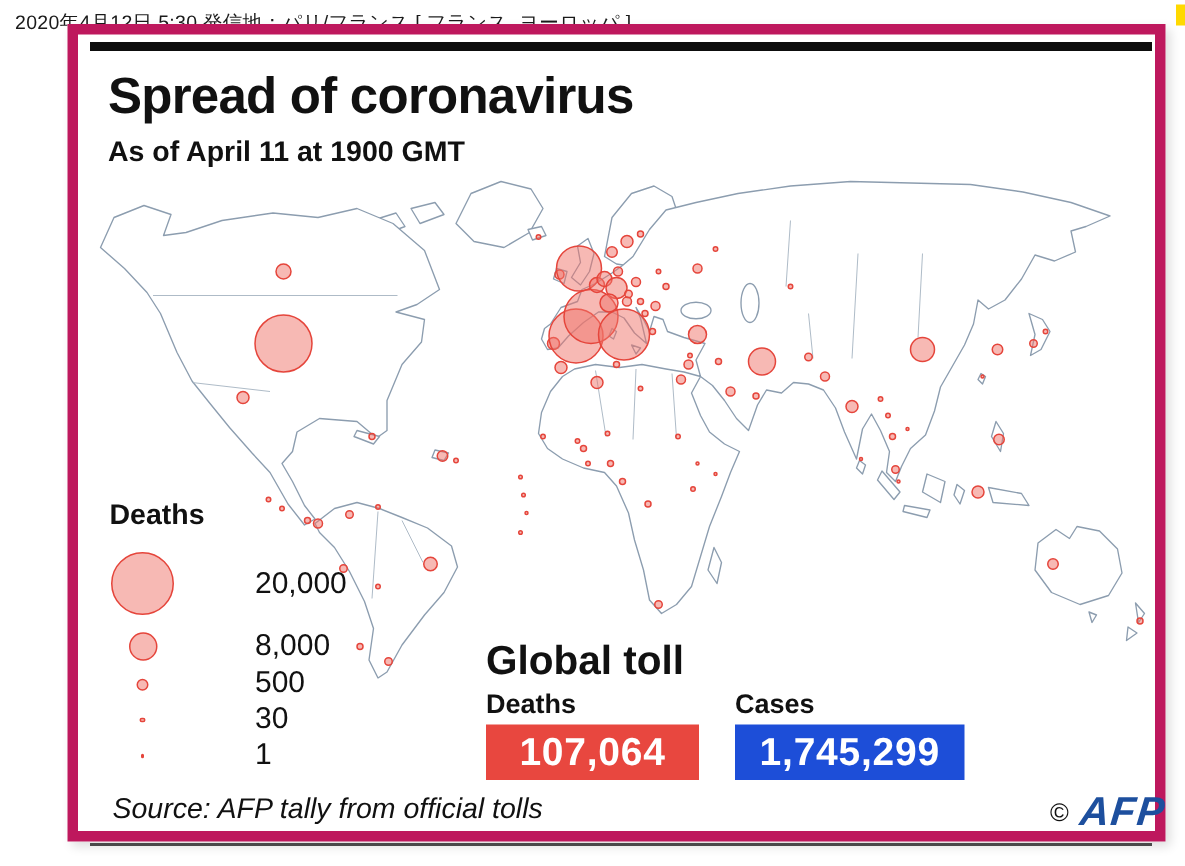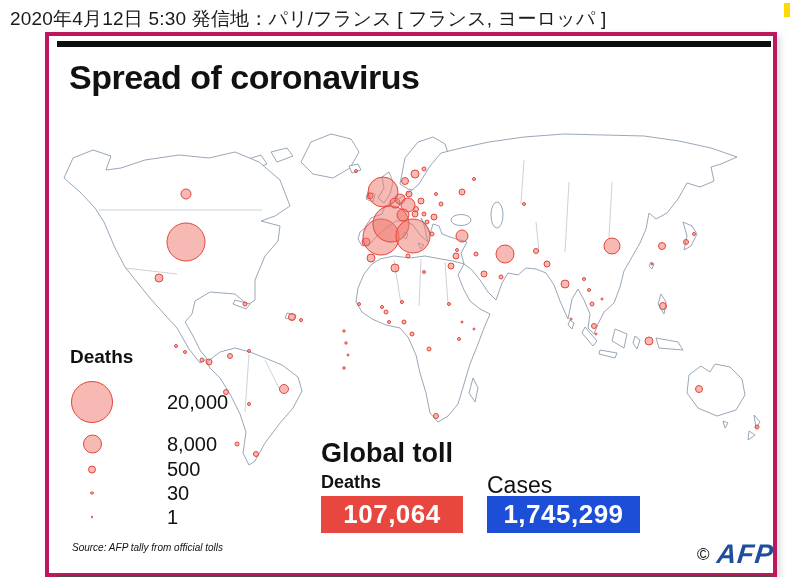--- a/index.html
+++ b/index.html
@@ -3,28 +3,28 @@
 <meta charset="utf-8">
 <style>
   html,body{margin:0;padding:0;}
   body{
     width:790px;height:577px;position:relative;overflow:hidden;
     background:#ffffff;
     font-family:"Liberation Sans","DejaVu Sans",sans-serif;
   }
   .page-header{
     position:absolute;top:6px;left:10px;
-    font-size:19px;color:#1a1a1a;letter-spacing:0.2px;
+    font-size:13px;color:#1a1a1a;letter-spacing:0.2px;
   }
   .highlight-sliver{
     position:absolute;top:3px;right:0;width:6px;height:14px;background:#ffd900;
   }
   .card{
-    position:absolute;left:45px;top:32px;width:732px;height:545px;
-    background:#ffffff;border:4px solid #be185d;
+    position:absolute;left:45px;top:16px;width:732px;height:545px;
+    background:#ffffff;border:7px solid #be185d;
     box-shadow:3px 3px 7px rgba(0,0,0,0.14);
     box-sizing:border-box;
   }
   .bar-top{
     position:absolute;left:8px;right:2px;top:5px;height:6px;background:#0d0d0d;
   }
   .bar-bottom{
     position:absolute;left:8px;right:2px;top:539px;height:2px;background:#4a4a4a;
   }
   .graphic-title{
@@ -46,49 +46,50 @@
   .legend-circle-col{width:44px;display:flex;justify-content:center;}
   .legend-circle{
     border-radius:50%;
     background:rgba(239,116,106,0.5);border:1px solid #e5453b;box-sizing:border-box;
   }
   .legend-label{font-size:20px;color:#111;margin-left:5px;}
   .toll{position:absolute;left:272px;top:402px;width:320px;}
   .toll-title{font-size:27px;font-weight:bold;color:#111;}
   .toll-labels{position:relative;height:22px;margin-top:3px;}
   .toll-label-deaths{position:absolute;left:0;font-size:18px;font-weight:bold;color:#111;}
-  .toll-label-cases{position:absolute;left:166px;font-size:23px;font-weight:normal;color:#111;}
+  .toll-label-cases{position:absolute;left:166px;font-size:18px;font-weight:bold;color:#111;}
   .toll-boxes{position:relative;height:37px;margin-top:2px;}
   .toll-box{
     position:absolute;top:0;height:37px;display:flex;align-items:center;justify-content:center;
     color:#fff;font-size:26px;font-weight:bold;letter-spacing:0.5px;
   }
   .toll-box.deaths{left:0;width:142px;}
   .toll-box.cases{left:166px;width:153px;}
   .source-line{
     position:absolute;left:23px;top:506px;
-    font-style:italic;font-size:10px;color:#111;
+    font-style:italic;font-size:19px;color:#111;
   }
   .credit{position:absolute;left:648px;top:503px;display:flex;align-items:center;}
   .credit-symbol{font-size:17px;color:#111;margin-right:7px;}
   .credit-logo{
     font-size:27px;font-weight:bold;font-style:italic;color:#1d4f9e;
     letter-spacing:1px;transform:skewX(-6deg);
   }
 </style>
 </head>
 <body>
 
 <div class="page-header">2020年4月12日 5:30  発信地：パリ/フランス [ フランス, ヨーロッパ ]</div>
 <div class="highlight-sliver"></div>
 
 <div class="card">
   <div class="bar-top"></div>
 
   <div class="graphic-title">Spread of coronavirus</div>
+  <div class="graphic-subtitle">As of April 11 at 1900 GMT</div>
 
   <div class="map-wrap">
     <svg width="732" height="345" viewBox="0 0 732 345" xmlns="http://www.w3.org/2000/svg">
       <g>
 
         <path class="land" d="M252,40 L262,20 L282,12 L302,17 L310,30 L301,46 L284,56 L264,52 Z"></path>
 
         <path class="land" d="M160,44 L176,36 L188,45 L172,53 Z"></path>
         <path class="land" d="M196,38 L212,33 L218,42 L202,48 Z"></path>
         <path class="land" d="M222,30 L238,26 L244,34 L228,40 Z"></path>

